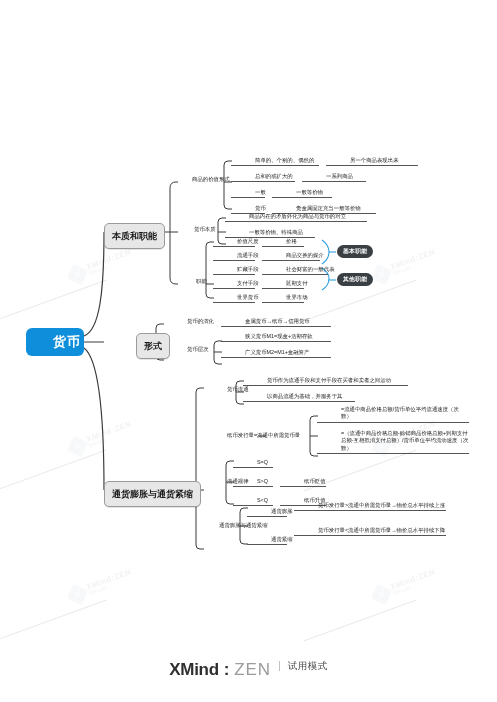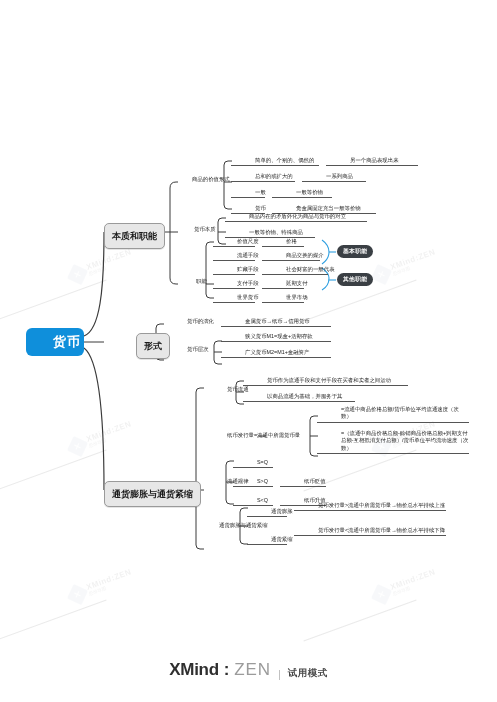--- a/index.html
+++ b/index.html
@@ -165,21 +165,21 @@
   }
 
   
   #footer {
     position: absolute;
     left: 0;
     right: 0;
     bottom: 22px;
     z-index: 4;
     display: flex;
-    align-items: flex-end;
+    align-items: flex-start;
     justify-content: center;
     gap: 5px;
   }
   #footer .fx {
     font-size: 17px;
     font-weight: bold;
     color: #2f2f2f;
     letter-spacing: -0.3px;
   }
   #footer .fz {
@@ -188,21 +188,21 @@
     color: #9b9b9b;
     letter-spacing: 1px;
   }
   #footer .fbar {
     font-size: 10px;
     color: #b5b5b5;
     padding: 0 2px;
   }
   #footer .fmode {
     font-size: 9.5px;
-    font-weight: bold;
+    font-weight: normal;
     color: #4a4a4a;
     letter-spacing: .5px;
   }
 </style>
 </head>
 <body>
 
 <div id="watermarks">
   <div class="wm" style="left:68px;  top:258px;">
     <div class="wm-mark">

